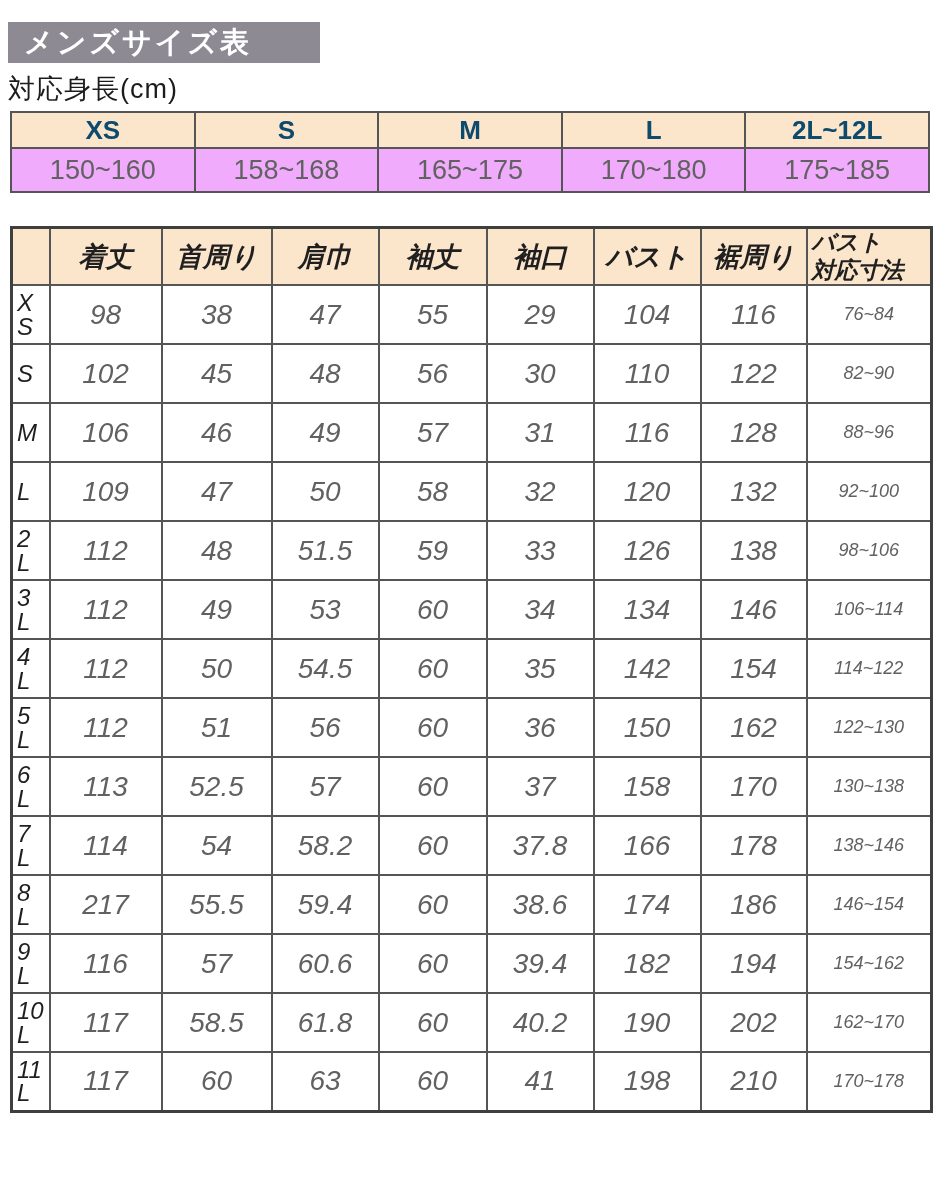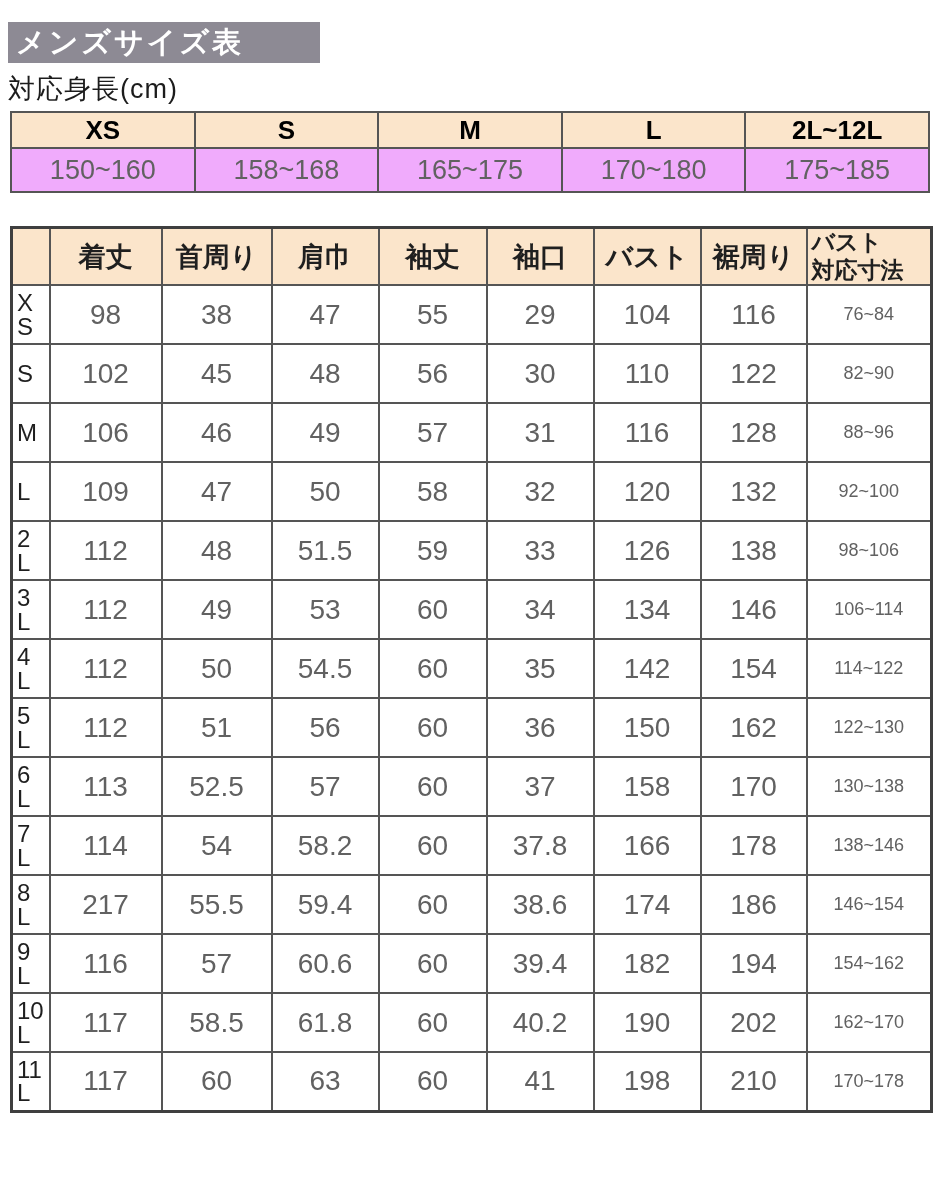--- a/index.html
+++ b/index.html
@@ -13,47 +13,48 @@
   *{box-sizing:border-box;}
   html,body{margin:0;padding:0;}
   body{
     width:940px;height:1200px;position:relative;background:#ffffff;
     font-family:"Liberation Sans","DejaVu Sans",sans-serif;
     color:var(--heading-text);
   }
   .banner{
     position:absolute;left:8px;top:22px;width:312px;height:41px;
     background:var(--banner-bg);color:#ffffff;font-weight:bold;
-    font-size:29px;line-height:41px;padding-left:8px;letter-spacing:3px;
+    font-size:29px;line-height:41px;padding-left:16px;letter-spacing:3px;
   }
   .section-heading{
     position:absolute;left:8px;top:71px;
     font-size:27px;font-weight:normal;color:var(--heading-text);letter-spacing:1px;
   }
   table{border-collapse:collapse;table-layout:fixed;}
   th,td{border:2px solid var(--border);padding:0;}
 
   
   .height-table{
     position:absolute;left:10px;top:111px;width:920px;
     border:2px solid var(--outer-border);
   }
   .height-table th{
     background:var(--header-bg);height:36px;
-    font-size:26px;font-weight:bold;color:#000000;text-align:center;
+    font-size:26px;font-weight:bold;color:#0c4a6e;text-align:center;
   }
   .height-table td{
     background:#f0abfc;height:44px;
     font-size:27px;font-weight:normal;color:var(--number-text);text-align:center;
   }
 
   
   .size-table{
     position:absolute;left:10px;top:226px;width:920px;
     border:3px solid var(--outer-border);
+    font-style:italic;
   }
   .size-table col.c0{width:38px}
   .size-table col.c1{width:112px}
   .size-table col.c2{width:110px}
   .size-table col.c3{width:107px}
   .size-table col.c4{width:108px}
   .size-table col.c5{width:107px}
   .size-table col.c6{width:107px}
   .size-table col.c7{width:106px}
   .size-table col.c8{width:125px}

